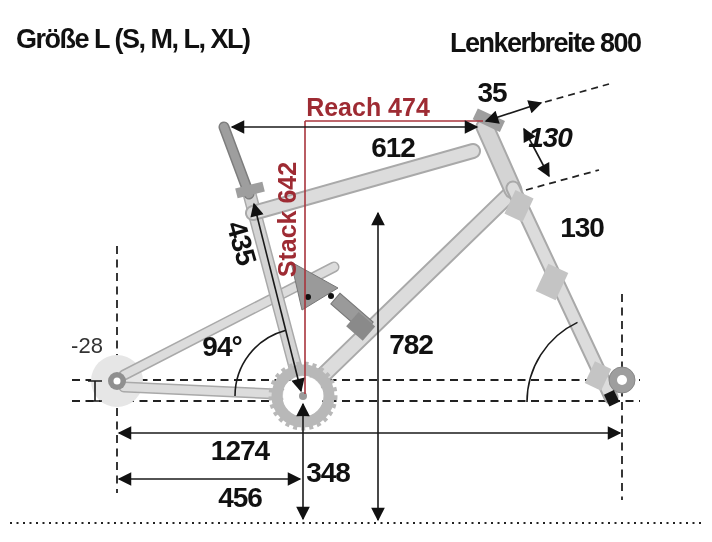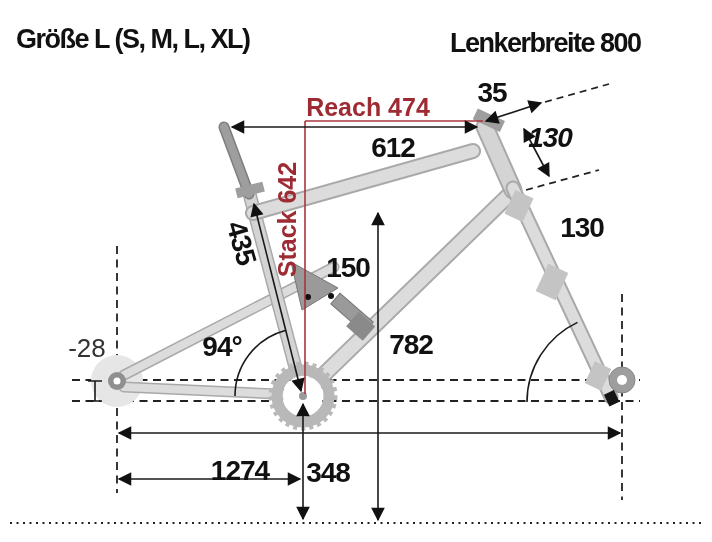--- a/index.html
+++ b/index.html
@@ -6,21 +6,21 @@
   #stage{position:relative;width:712px;height:542px;background:#fff;overflow:hidden;
          font-family:"Liberation Sans",sans-serif;}
   svg{position:absolute;left:0;top:0;}
   .lbl{position:absolute;font-weight:bold;color:#111;font-size:28px;line-height:1;
        letter-spacing:-1px;text-align:center;white-space:nowrap;}
   .title{font-size:27px;letter-spacing:-1.5px;}
   .red{color:#9e2b33;}
   .redlbl{font-size:25px;letter-spacing:0;}
   .rot90{transform:rotate(-90deg);}
   .rotseat{transform:rotate(74deg);}
-  .thin{font-weight:400;font-size:26px;color:#333;letter-spacing:0;}
+  .thin{font-weight:400;font-size:22px;color:#333;letter-spacing:0;}
 </style>
 </head>
 <body>
 
 <div id="stage">
 
   <svg width="712" height="542" viewBox="0 0 712 542">
     <defs>
       <marker id="ah" viewBox="0 0 10 10" refX="9" refY="5" markerWidth="12" markerHeight="8.5" orient="auto-start-reverse">
         <path d="M0,0 L10,5 L0,10 z" fill="#111"></path>
@@ -113,19 +113,19 @@
   <div class="lbl title" style="left:450px;top:30px;width:245px;text-align:left;">Lenkerbreite 800</div>
 
   <div class="lbl red redlbl" style="left:293px;top:95px;width:150px;">Reach 474</div>
   <div class="lbl red redlbl rot90" style="left:207px;top:207px;width:160px;">Stack 642</div>
 
   <div class="lbl" style="left:343px;top:134px;width:100px;">612</div>
   <div class="lbl" style="left:467px;top:79px;width:50px;">35</div>
   <div class="lbl" style="left:520px;top:124px;width:60px;font-style:italic;">130</div>
   <div class="lbl" style="left:552px;top:214px;width:60px;">130</div>
   <div class="lbl rotseat" style="left:191px;top:229px;width:100px;">435</div>
-  <div class="lbl" style="left:318px;top:254px;width:60px;">150</div>
   <div class="lbl" style="left:381px;top:331px;width:60px;">782</div>
   <div class="lbl" style="left:192px;top:333px;width:60px;">94°</div>
   <div class="lbl thin" style="left:62px;top:335px;width:50px;">-28</div>
-  <div class="lbl" style="left:190px;top:437px;width:100px;margin-top:20px;">1274</div>
+  <div class="lbl" style="left:190px;top:437px;width:100px;">1274</div>
+  <div class="lbl" style="left:190px;top:484px;width:100px;">456</div>
   <div class="lbl" style="left:298px;top:452px;width:60px;margin-top:7px;">348</div>
 </div>
 
 </body></html>

